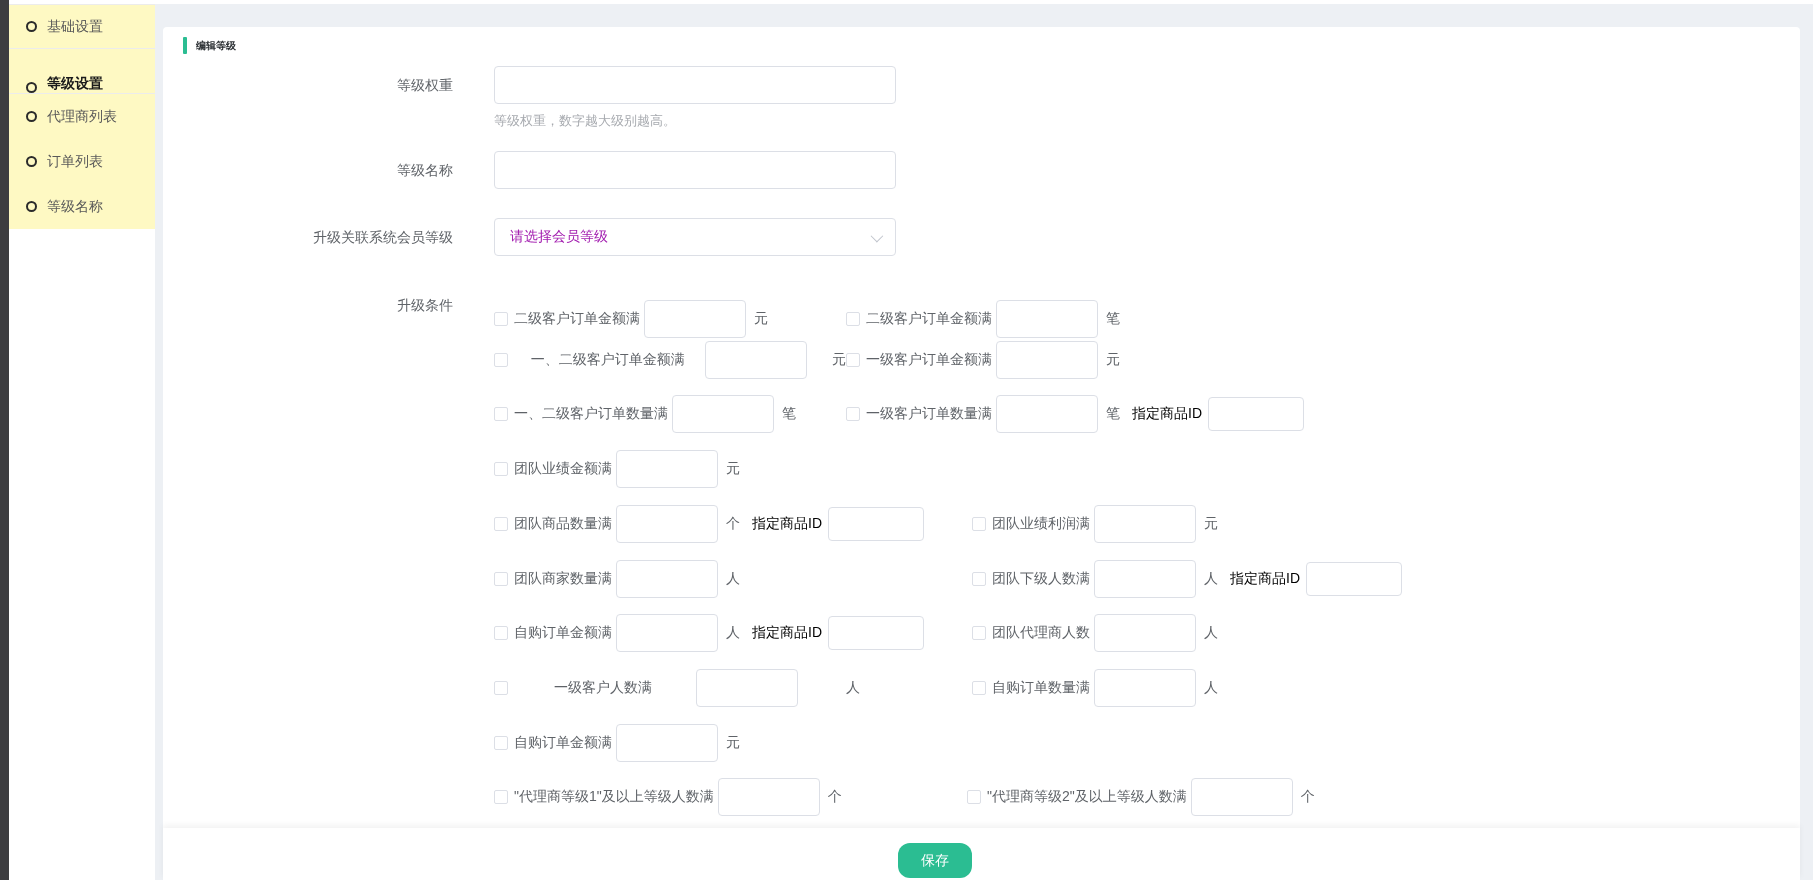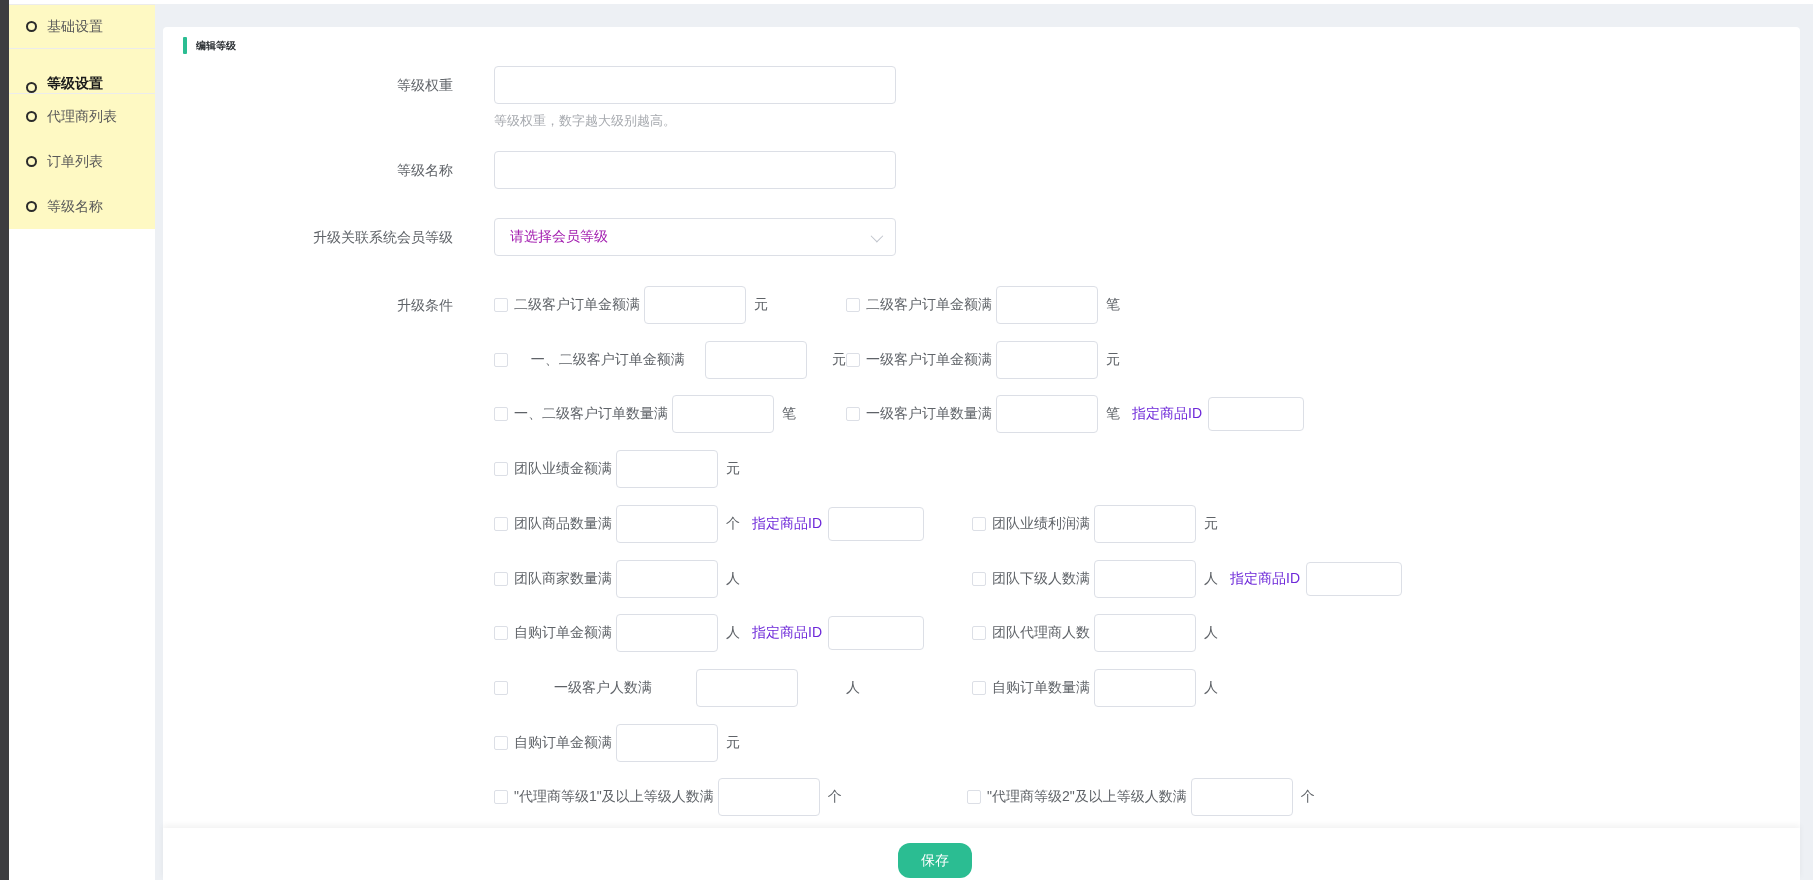--- a/index.html
+++ b/index.html
@@ -50,21 +50,21 @@
   .cond-row { position:absolute; left:331px; height:38px; display:flex; align-items:center; }
   .cond-cell { display:flex; align-items:center; flex:0 0 auto; }
   .checkbox { width:14px; height:14px; border:1px solid #dcdfe6; border-radius:2px; background:#fff; margin-right:6px; flex:0 0 auto; cursor:pointer; }
   .cond-label { color:#5f6368; white-space:nowrap; }
   .cond-input {
     width:102px; height:38px; border:1px solid #dcdfe6; border-radius:4px;
     margin-left:4px; padding:0 10px; font-size:14px; color:#606266; outline:none; background:#fff;
     font-family:"Liberation Sans","DejaVu Sans",sans-serif;
   }
   .cond-unit { margin-left:8px; color:#5f6368; white-space:nowrap; }
-  .cond-extra-label { margin-left:12px; color:#6d28d9; white-space:nowrap; }
+  .cond-extra-label { margin-left:12px; color:#000000; white-space:nowrap; }
   .id-input {
     width:96px; height:34px; border:1px solid #dcdfe6; border-radius:4px;
     margin-left:6px; padding:0 10px; font-size:14px; color:#606266; outline:none; background:#fff;
     font-family:"Liberation Sans","DejaVu Sans",sans-serif;
   }
 
   
   .footer-bar { position:absolute; left:163px; top:828px; width:1637px; height:52px; background:#fff; box-shadow:0 -3px 6px rgba(0,0,0,0.05); }
   .save-button {
     position:absolute; left:735px; top:15px; width:74px; height:35px;
@@ -115,21 +115,21 @@
   <input class="text-input" style="top: 124px;" value="">
 
   <label class="form-label" style="top:191px;">升级关联系统会员等级</label>
   <div class="select-box" style="top:191px;">
     <span class="select-placeholder">请选择会员等级</span>
     <span class="chevron-down"></span>
   </div>
 
   <label class="form-label" style="top:259px;">升级条件</label>
   <div>
-      <div class="cond-row" style="top: 259px;">
+      <div class="cond-row" style="top: 273px;">
         <div class="cond-cell" style="width: 352px;">
           <span class="checkbox"></span>
           <span class="cond-label">二级客户订单金额满</span>
           <input class="cond-input" style="">
           <span class="cond-unit">元</span>
         </div>
         <div class="cond-cell">
           <span class="checkbox"></span>
           <span class="cond-label">二级客户订单金额满</span>
           <input class="cond-input" style="">

